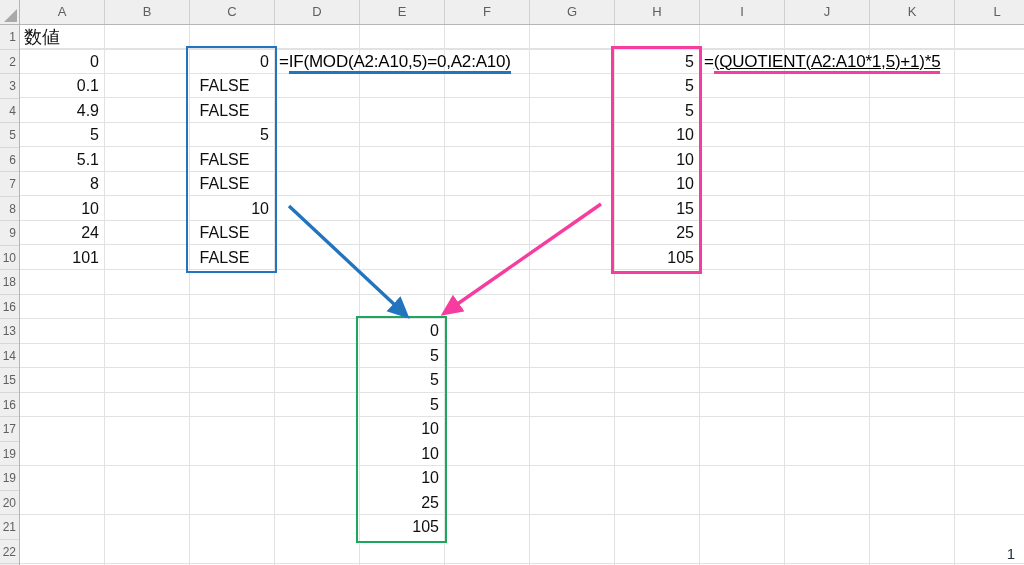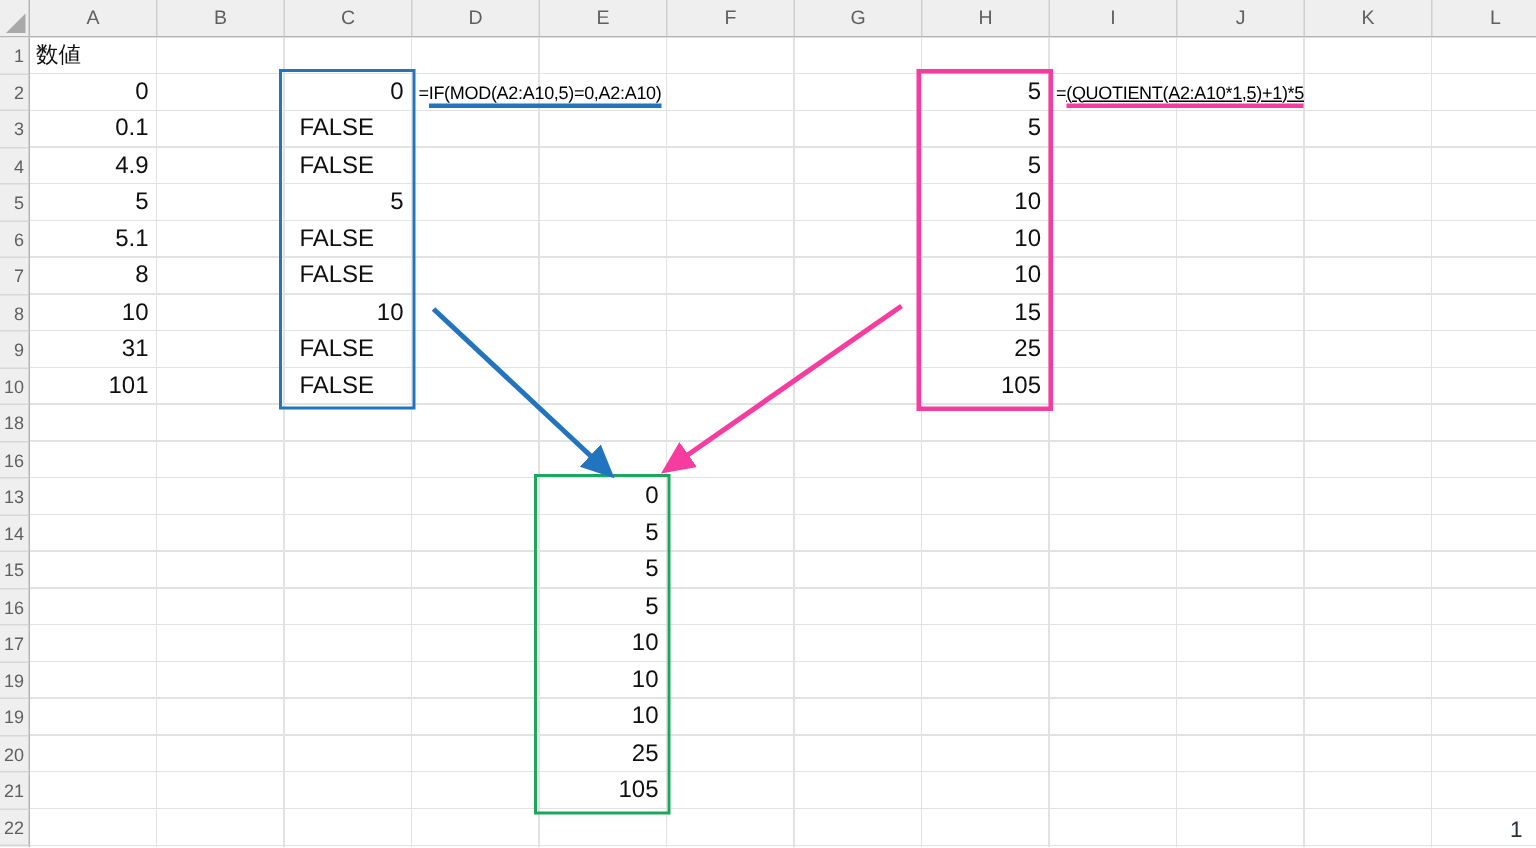--- a/index.html
+++ b/index.html
@@ -41,34 +41,34 @@
   }
   
   .cellcol{position:absolute;width:85px;}
   .cell{
     height:24.5px;line-height:24.5px;font-size:16px;text-align:right;
     padding-right:6px;box-sizing:border-box;color:#0f0f0f;white-space:nowrap;
   }
   .cell.center{text-align:center;padding-right:16px;}
   .a1{
     position:absolute;left:24px;top:25px;height:38px;line-height:24.5px;
-    font-size:15px;color:#0f0f0f;white-space:nowrap;
+    font-size:18px;color:#0f0f0f;white-space:nowrap;
   }
   .l22{
     position:absolute;left:955px;top:543px;width:60px;height:22px;line-height:22px;
     text-align:right;font-size:15px;color:#28303e;
   }
   
   .range-box{position:absolute;box-sizing:border-box;pointer-events:none;}
   .box-blue {left:186px;top:46px;width:91px;height:227px;border:2.5px solid #2374be;}
   .box-pink {left:611px;top:45.5px;width:91px;height:228px;border:3px solid #f73c9f;}
   .box-green{left:356px;top:316px;width:91px;height:227px;border:2.5px solid #1ca75c;}
   
   .formula{
-    position:absolute;height:24.5px;line-height:24.5px;font-size:12px;color:#000;
+    position:absolute;height:24.5px;line-height:24.5px;font-size:17px;color:#000;
     white-space:nowrap;letter-spacing:-0.2px;
   }
   .f-mod{left:279px;top:49.5px;}
   .f-quot{left:704px;top:49.5px;}
   .f-comb{left:449px;top:319px;}
   .u-blue{border-bottom:3px solid #2374be;}
   .u-pink{border-bottom:3px solid #f73c9f;text-decoration:underline;}
   
   .arrows{position:absolute;left:0;top:0;width:1024px;height:565px;pointer-events:none;}
 </style>
@@ -129,21 +129,21 @@
 
   <div class="cellcol" style="left:20px;top:49.5px">
 
   <div class="cell">0</div>
       <div class="cell">0.1</div>
       <div class="cell">4.9</div>
       <div class="cell">5</div>
       <div class="cell">5.1</div>
       <div class="cell">8</div>
       <div class="cell">10</div>
-      <div class="cell">31</div>
+      <div class="cell">24</div>
       <div class="cell">101</div>
     </div>
 
   <div class="cellcol" style="left:190px;top:49.5px">
 
   <div class="cell">0</div>
       <div class="cell center">FALSE</div>
       <div class="cell center">FALSE</div>
       <div class="cell">5</div>
       <div class="cell center">FALSE</div>

